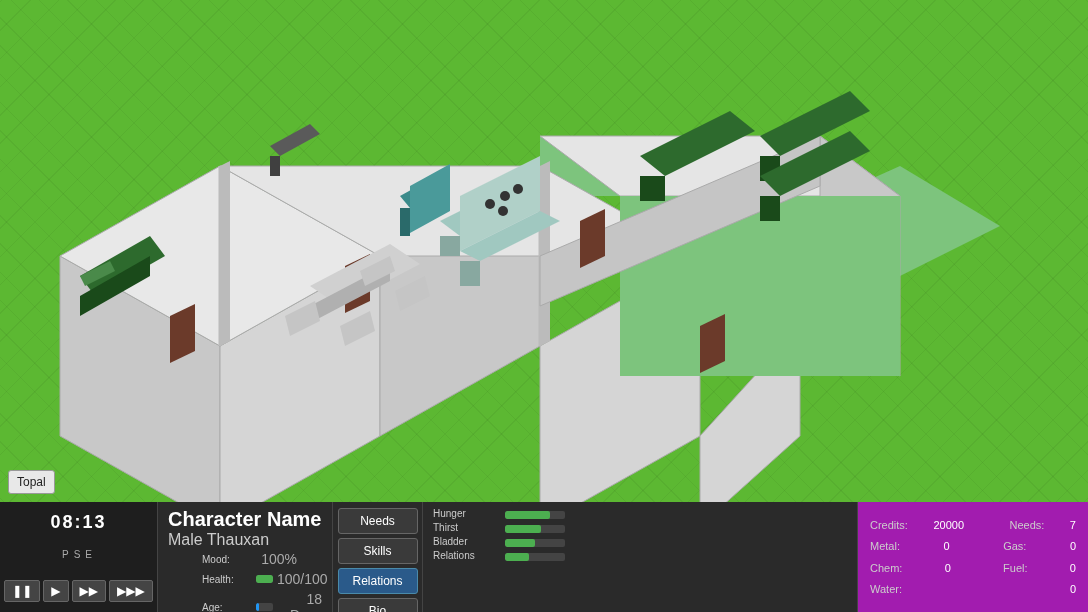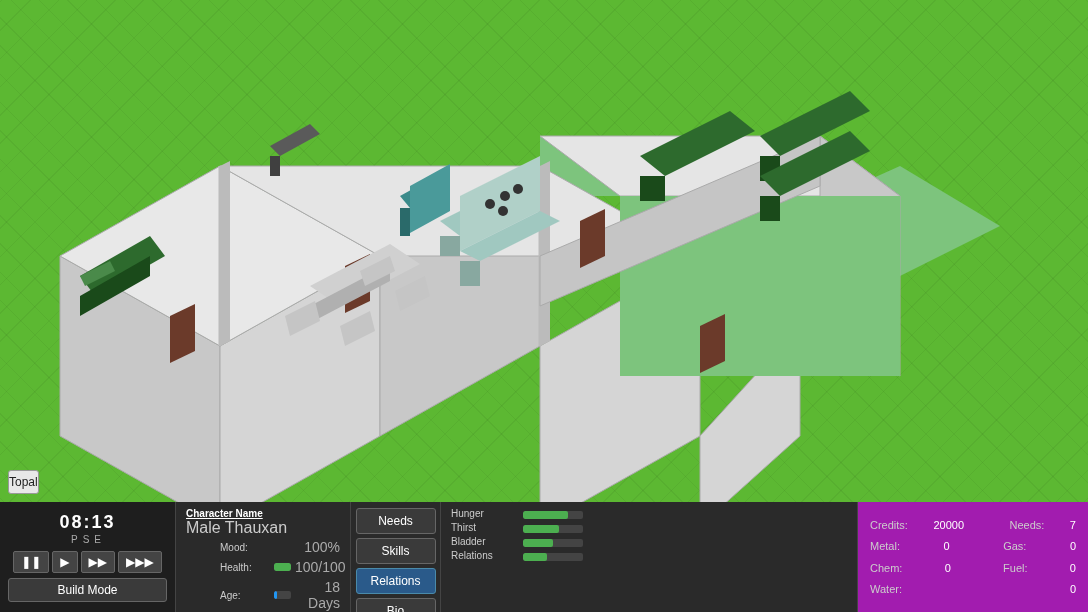--- a/index.html
+++ b/index.html
@@ -46,21 +46,21 @@
       width: 1088px;
       height: 110px;
       background: #2a2a2a;
       display: flex;
       flex-direction: row;
       align-items: stretch;
     }
 
     
     #controls-section {
-      width: 176px;
+      width: 158px;
       background: #1e1e1e;
       display: flex;
       flex-direction: column;
       align-items: center;
       justify-content: space-between;
       padding: 6px 8px;
       border-right: 1px solid #444;
     }
 
     #time-display {
@@ -109,34 +109,32 @@
       background: #2a2a2a;
       padding: 6px 10px;
       border-right: 1px solid #444;
       display: flex;
       flex-direction: column;
       justify-content: space-between;
     }
 
     #char-name {
       color: #ffffff;
-      font-size: 10px;
+      font-size: 20px;
       font-weight: bold;
-      text-decoration: underline;
     }
 
     #char-race {
       color: #cccccc;
       font-size: 16px;
     }
 
     .stat-row {
       display: flex;
       align-items: center;
-      justify-content: space-between;
       margin: 2px 0;
       padding-left: 34px;
     }
 
     .stat-label {
       color: #cccccc;
       font-size: 10px;
       width: 50px;
     }
 
@@ -262,21 +260,21 @@
       font-size: 11px;
     }
 
     
     #topal-btn {
       position: absolute;
       bottom: 118px;
       left: 8px;
       background: #e8e8e8;
       border: 1px solid #999;
-      padding: 4px 0;
+      padding: 4px 8px;
       font-size: 12px;
       cursor: pointer;
       border-radius: 3px;
       color: #222;
     }
 
     
     #speed-row {
       display: flex;
       align-items: center;
@@ -396,21 +394,20 @@
       <span class="speed-label">E</span>
     </div>
 
     <div id="playback-controls">
       <button class="ctrl-btn">❚❚</button>
       <button class="ctrl-btn">▶</button>
       <button class="ctrl-btn">▶▶</button>
       <button class="ctrl-btn">▶▶▶</button>
     </div>
 
-    <button id="build-mode-btn">Build Mode</button>
   </div>
 
   <div id="character-section">
     <div id="char-name">Character Name</div>
     <div id="char-race">Male Thauxan</div>
 
     <div class="stat-row">
       <span class="stat-label">Mood:</span>
       <span class="stat-value">100%</span>
     </div>

